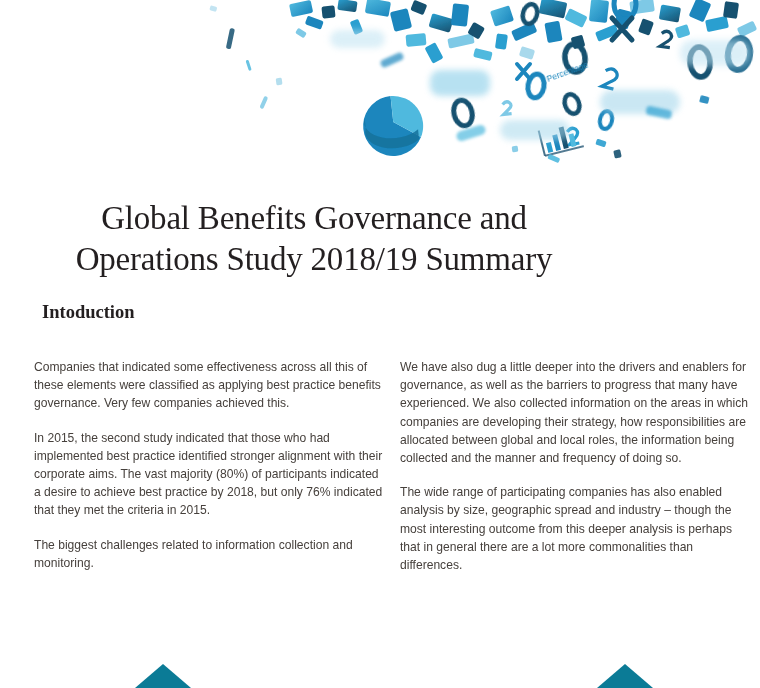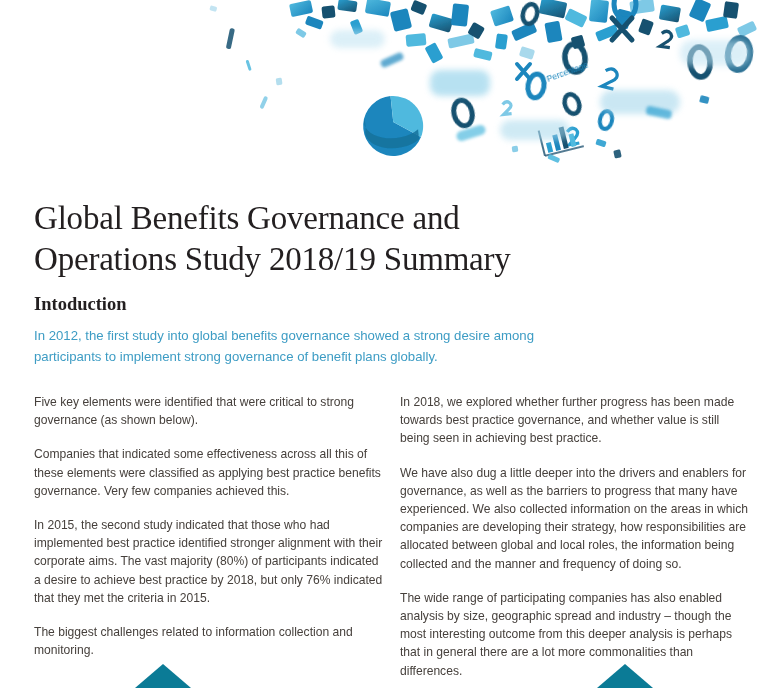--- a/index.html
+++ b/index.html
@@ -39,24 +39,25 @@
   .page-title {
     margin: 0;
     padding: 26px 34px 0 34px;
     font-family: "Liberation Serif", serif;
     font-size: 33px;
     line-height: 41px;
     font-weight: 400;
     letter-spacing: -0.2px;
     color: #231f20;
     width: 560px;
+    text-align: center;
   }
 
   .section-heading {
-    margin: 0;
+    margin: 8px;
     padding: 12px 34px 0 34px;
     font-family: "Liberation Serif", serif;
     font-size: 18.5px;
     line-height: 24px;
     font-weight: 700;
     color: #231f20;
   }
 
   .intro {
     margin: 0;
@@ -247,33 +248,30 @@
     </g>
   </svg>
 </div>
 
 <div class="doc">
 
   <h1 class="page-title">Global Benefits Governance and Operations Study 2018/19 Summary</h1>
 
   <h2 class="section-heading">Intoduction</h2>
 
-  <p class="intro">In 2012, the first study into global benefits governance showed a strong desire among participants to implement strong governance of benefit plans globally.</p>
 
   <div class="columns">
 
     <div class="col col-left">
-      <p class="body-p">Five key elements were identified that were critical to strong governance (as shown below).</p>
       <p class="body-p">Companies that indicated some effectiveness across all this of these elements were classified as applying best practice benefits governance. Very few companies achieved this.</p>
       <p class="body-p">In 2015, the second study indicated that those who had implemented best practice identified stronger alignment with their corporate aims. The vast majority (80%) of participants indicated a desire to achieve best practice by 2018, but only 76% indicated that they met the criteria in 2015.</p>
       <p class="body-p">The biggest challenges related to information collection and monitoring.</p>
     </div>
 
     <div class="col col-right">
-      <p class="body-p">In 2018, we explored whether further progress has been made towards best practice governance, and whether value is still being seen in achieving best practice.</p>
       <p class="body-p">We have also dug a little deeper into the drivers and enablers for governance, as well as the barriers to progress that many have experienced. We also collected information on the areas in which companies are developing their strategy, how responsibilities are allocated between global and local roles, the information being collected and the manner and frequency of doing so.</p>
       <p class="body-p">The wide range of participating companies has also enabled analysis by size, geographic spread and industry – though the most interesting outcome from this deeper analysis is perhaps that in general there are a lot more commonalities than differences.</p>
     </div>
 
   </div>
 </div>
 
 <div class="chevron chevron-left">
   <svg width="56" height="24" viewBox="0 0 56 24" xmlns="http://www.w3.org/2000/svg">
     <polygon points="28,0 56,24 0,24" fill="#0b7b96"></polygon>

